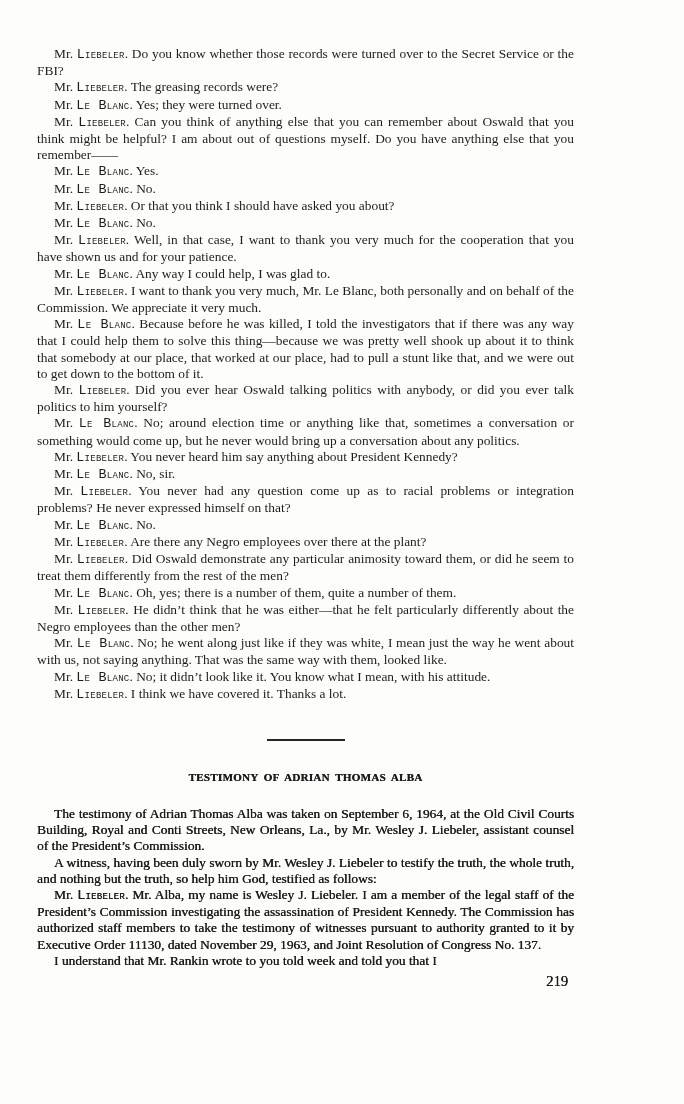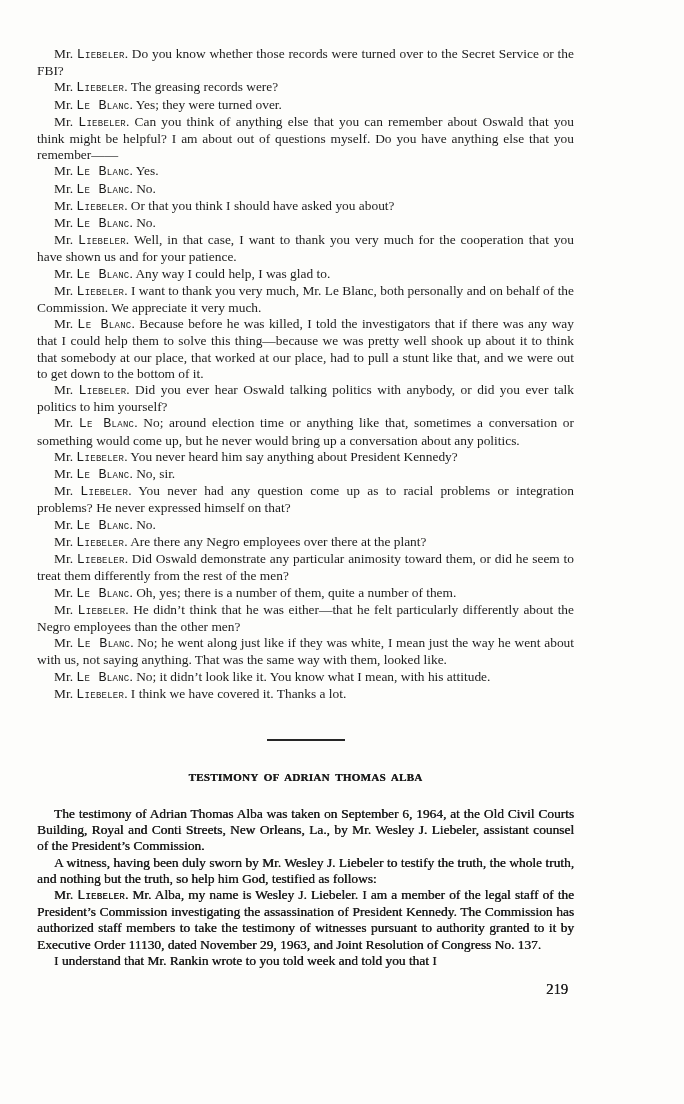--- a/index.html
+++ b/index.html
@@ -37,21 +37,21 @@
     font-weight: bold;
     letter-spacing: .3px;
     word-spacing: 2.5px;
     line-height: 16px;
   }
   .intro { margin-top: 21px; }
   p.spaced { }
   
   .heavy { text-shadow: .35px 0 0 currentColor; }
   .page-number {
-    margin-top: 12px;
+    margin-top: 4px;
     text-align: right;
     padding-right: 6px;
     font-size: 14.6px;
   }
 </style>
 </head>
 <body style="background: rgb(253, 253, 251); color: rgb(28, 28, 28);">
 
 <div class="text-block">
 

